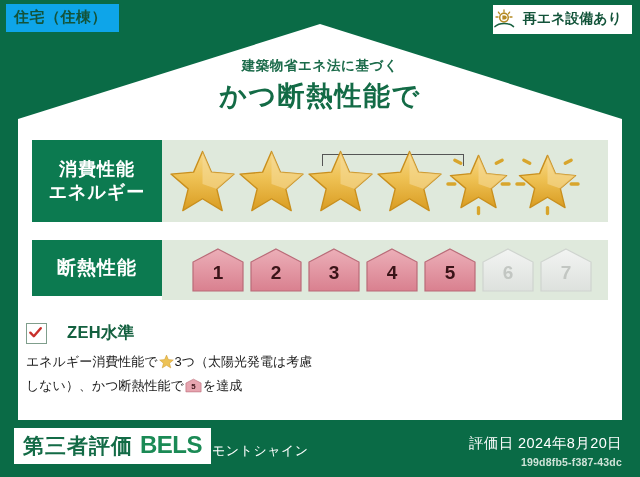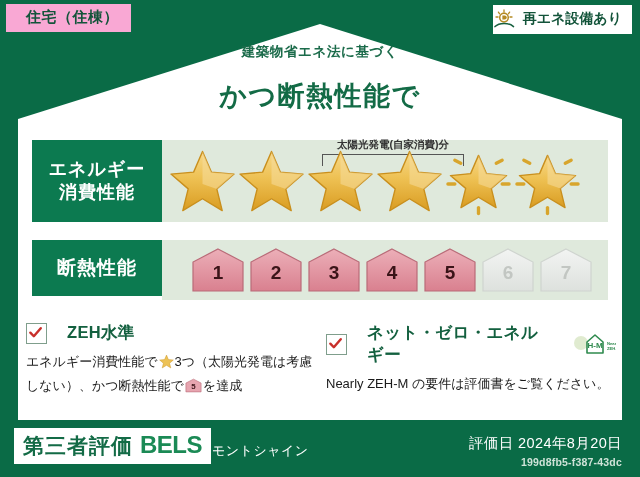--- a/index.html
+++ b/index.html
@@ -14,38 +14,38 @@
   
   .house-body{
     position:absolute;left:18px;top:24px;width:604px;height:396px;
     background:#ffffff;
     clip-path:polygon(0% 100%, 0% 24.0%, 50% 0%, 100% 24.0%, 100% 100%);
   }
 
   
   .tag-type{
     position:absolute;left:6px;top:4px;
-    background:#f9a8d4;
-    padding:5px 12px 6px 20px;
+    background:#0ea5e9;
+    padding:5px 12px 6px 8px;
     color:#13543a;font-weight:bold;font-size:15px;letter-spacing:.5px;
     line-height:1.1;
   }
   
   .tag-renew{
     position:absolute;right:8px;top:5px;
     background:#ffffff;
     padding:4px 10px 5px 0;
     display:flex;align-items:center;gap:6px;
     color:#13543a;font-weight:bold;font-size:14px;line-height:1.1;
   }
   .sun-ico{width:24px;height:20px;flex:0 0 auto;display:block;}
 
   
   .title-sub{
-    position:absolute;left:0;right:0;top:43px;text-align:center;
+    position:absolute;left:0;right:0;top:57px;text-align:center;
     color:#1b6b4a;font-size:13.5px;font-weight:bold;letter-spacing:.6px;
   }
   .title-main{
     position:absolute;left:0;right:0;top:78px;text-align:center;
     color:#136b46;font-size:27px;font-weight:bold;letter-spacing:1.5px;
   }
 
   
   .row{position:absolute;left:32px;width:576px;display:flex;}
   .row-energy{top:140px;height:82px;}
@@ -147,25 +147,24 @@
       <path d="M2 17.6 C6 13.4, 16 13.4, 20.5 17.6" fill="none" stroke="#17603f" stroke-width="1.5" stroke-linecap="round"></path>
     </svg>
     <span>再エネ設備あり</span>
   </div>
 
   <div class="title-sub">建築物省エネ法に基づく</div>
   <div class="title-main">かつ断熱性能で</div>
 
   <div class="row row-energy">
     <div class="row-label">
+      <span>消費性能</span>
       <span>エネルギー</span>
-      <span>消費性能</span>
     </div>
     <div class="row-track">
-      <div class="solar-note">太陽光発電(自家消費)分</div>
       <div class="solar-bracket"></div>
       <div class="stars">
 
         <span class="star-wrap">
           <svg viewBox="0 0 70 70">
               <defs>
                 <linearGradient id="gA" x1="0" y1="0" x2="0" y2="1">
                   <stop offset="0" stop-color="#f7d98a"></stop>
                   <stop offset="0.45" stop-color="#eec153"></stop>
                   <stop offset="1" stop-color="#d99c22"></stop>
@@ -300,40 +299,20 @@
     <div class="info-body">
       <span>エネルギー消費性能で</span><span class="ico-inline"><svg width="15" height="15" viewBox="0 0 70 70">
             <path d="M35 5 L44 26 L67 28 L49.5 43 L55 65 L35 53 L15 65 L20.5 43 L3 28 L26 26 Z" fill="#edc256" stroke="#c98f1d" stroke-width="2"></path>
           </svg></span><span>3つ（太陽光発電は考慮しない）、かつ断熱性能で</span><span class="ico-inline"><svg width="17" height="15" viewBox="0 0 56 46">
             <path d="M28 2 L53 15 L53 44 L3 44 L3 15 Z" fill="#e7a5b0" stroke="#b96b78" stroke-width="2"></path>
             <text x="28" y="36" font-size="26" font-weight="bold" fill="#3a1418" text-anchor="middle" font-family="Liberation Sans, sans-serif">5</text>
           </svg></span><span>を達成</span>
     </div>
   </div>
 
-  <div class="info info-right">
-    <div class="info-head">
-      <span class="chk">
-        <svg viewBox="0 0 16 16">
-          <path d="M2.5 8.2 L6.2 12 L13.6 3.4" fill="none" stroke="#c8302b" stroke-width="2.6" stroke-linecap="round" stroke-linejoin="round"></path>
-        </svg>
-      </span>
-      <span class="info-title">ネット・ゼロ・エネルギー</span>
-      <span class="zehm-logo">
-        <svg width="46" height="26" viewBox="0 0 46 26">
-          <path d="M4 12 a7 7 0 0 1 7 -7 a7 7 0 0 1 0 14 a7 7 0 0 1 -7 -7 z" fill="#dbe7c8" opacity=".85"></path>
-          <path d="M17 11 L25 4 L33 11 L33 22 L17 22 Z" fill="#ffffff" stroke="#2f8a4e" stroke-width="1.6" stroke-linejoin="round"></path>
-          <text x="25" y="17" font-size="8" font-weight="bold" fill="#2f8a4e" text-anchor="middle" font-family="Liberation Sans, sans-serif">H-M</text>
-          <text x="37" y="14" font-size="4.2" font-weight="bold" fill="#2f8a4e" font-family="Liberation Sans, sans-serif">Nearly</text>
-          <text x="37" y="19" font-size="4.2" font-weight="bold" fill="#2f8a4e" font-family="Liberation Sans, sans-serif">ZEH-M</text>
-        </svg>
-      </span>
-    </div>
-    <div class="info-body">Nearly ZEH-M の要件は評価書をご覧ください。</div>
-  </div>
 
   <div class="footer">
     <div class="bels-box">
       <span class="bels-jp">第三者評価</span>
       <span class="bels-en">BELS</span>
     </div>
     <div class="bldg-name">モントシャイン</div>
     <div class="eval-date"><span>評価日</span> <span>2024年8月20日</span></div>
     <div class="eval-id">199d8fb5-f387-43dc</div>
   </div>

